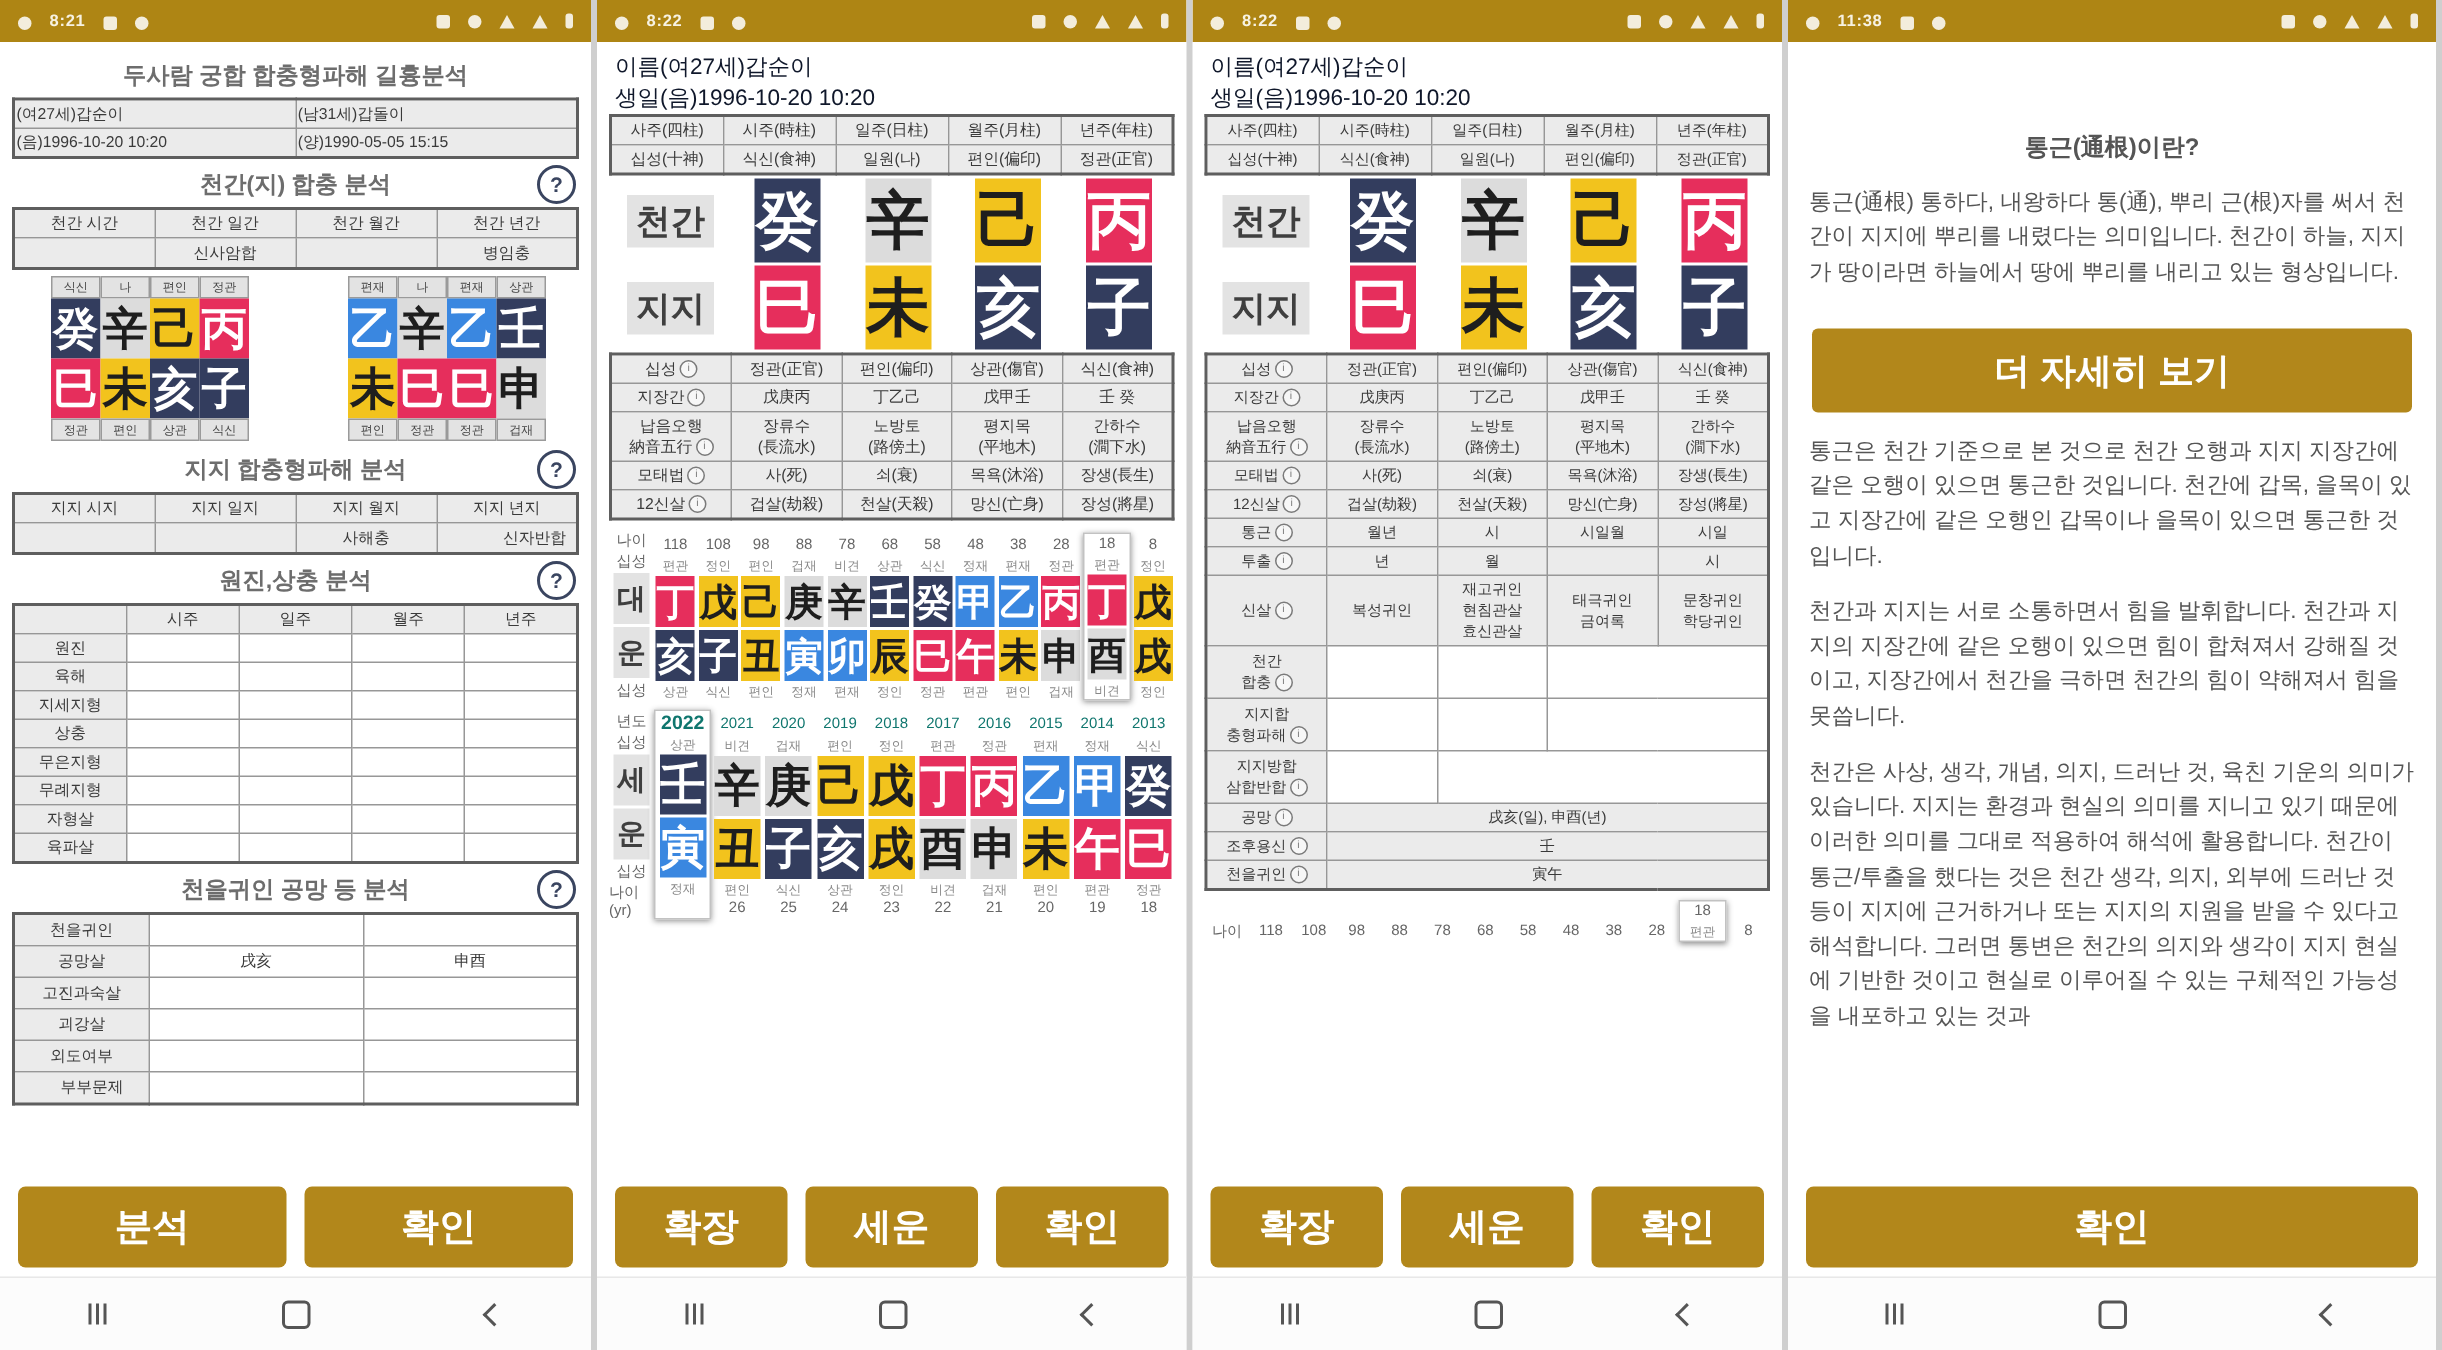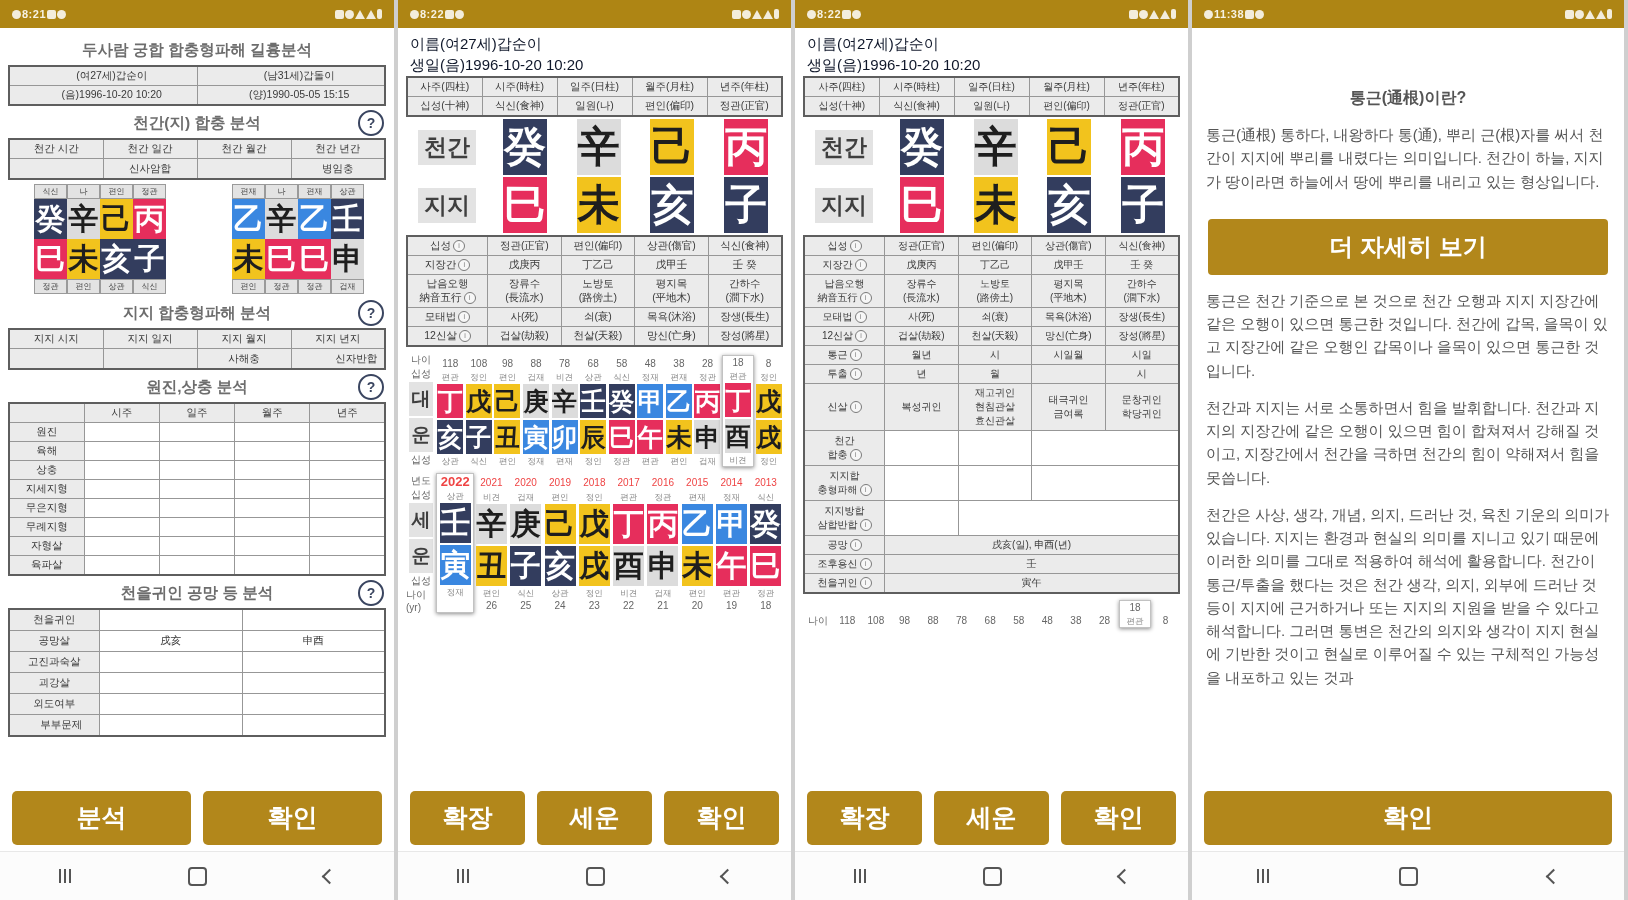--- a/index.html
+++ b/index.html
@@ -1,21 +1,21 @@
 <!DOCTYPE html>
 <html><head>
 <meta charset="utf-8">
 <style>
   html,body{margin:0;padding:0;}
   body{width:1628px;height:900px;background:#cfcfcf;font-family:"Liberation Sans","DejaVu Sans",sans-serif;}
   #app{display:grid;grid-template-columns:394px 393px 393px 432px;gap:4px;width:1628px;height:900px;}
   .panel{background:#fff;display:flex;flex-direction:column;overflow:hidden;}
   
   .statusbar{height:28px;background:#ae8514;color:#f7f2e2;display:flex;justify-content:space-between;align-items:center;padding:0 12px;font-size:11px;flex:none;}
-  .sbleft,.sbright{display:flex;align-items:center;gap:1px;}
+  .sbleft,.sbright{display:flex;align-items:flex-end;gap:12px;}
   .sbico{width:9px;height:9px;background:rgba(255,255,255,.85);border-radius:2px;display:inline-block;}
   .sbico.round{border-radius:50%;}
   .sbico.tall{width:5px;height:10px;}
   .sbico.tri{width:0;height:0;background:none;border-left:5px solid transparent;border-right:5px solid transparent;border-bottom:9px solid rgba(255,255,255,.85);border-radius:0;}
   .sbtime{font-weight:bold;letter-spacing:.5px;}
   
   .content{flex:1;padding:5px 8px 0 8px;overflow:hidden;position:relative;}
   
   .btnrow{display:flex;gap:12px;padding:6px 12px 6px 12px;flex:none;}
   .gbtn{flex:1;background:#b2871b;color:#fff;font-weight:bold;font-size:25px;text-align:center;padding:10px 0 11px 0;border-radius:5px;cursor:pointer;}
@@ -24,21 +24,21 @@
   .nav-recents{display:flex;gap:3px;}
   .nav-recents i{display:block;width:2px;height:14px;background:#555;}
   .nav-home{width:15px;height:15px;border:2px solid #555;border-radius:4px;}
   .nav-back{width:9px;height:9px;border-left:2px solid #555;border-bottom:2px solid #555;transform:rotate(45deg);}
   
   .sec-title{position:relative;text-align:center;color:#6d6d6d;font-weight:bold;font-size:15.5px;margin:7px 0 4px 0;}
   .help{position:absolute;right:2px;top:-3px;width:22px;height:22px;border:2px solid #3a4560;border-radius:50%;color:#3a4560;font-weight:bold;font-size:14px;line-height:22px;text-align:center;cursor:pointer;}
   
   table.tbl{width:100%;border-collapse:collapse;border:2px solid #5e5e5e;table-layout:fixed;}
   table.tbl td{border:1px solid #979797;background:#ebebeb;font-size:10.5px;color:#3a3a3a;text-align:center;padding:2px 2px;white-space:pre-line;overflow:hidden;}
-  table.tbl td.lft{text-align:center;padding-left:19px;}
+  table.tbl td.lft{text-align:left;padding-left:1px;}
   table.tbl td.wht{background:#fff;}
   .info-dot{display:inline-block;width:10px;height:10px;border:1px solid #7a7a7a;border-radius:50%;font-size:7px;line-height:10px;color:#7a7a7a;vertical-align:middle;margin-left:2px;cursor:pointer;background:#f7f7f7;}
   
   .el-water{background:#333d5e;color:#fff;}
   .el-metal{background:#dcdcdc;color:#1e1e1e;}
   .el-earth{background:#f2c31d;color:#1e1e1e;}
   .el-fire{background:#e62e5c;color:#fff;}
   .el-wood{background:#3a87e0;color:#fff;}
   
   .grids{display:flex;justify-content:space-between;padding:4px 22px 2px 26px;}
@@ -51,21 +51,21 @@
   .pillrow{display:flex;align-items:center;margin:2px 0;}
   .pill-label{width:82px;flex:none;display:flex;justify-content:center;}
   .pill-label span{background:#e3e3e3;padding:2px 6px;font-size:23px;font-weight:bold;color:#3f3f3f;}
   .pill-cells{flex:1;display:flex;}
   .pill-cells .slot{flex:1;display:flex;justify-content:center;}
   .cbig{width:44px;height:56px;display:flex;align-items:center;justify-content:center;font-size:42px;font-weight:bold;font-family:"DejaVu Serif","Liberation Serif",serif;}
   
   .luck{display:flex;margin-top:6px;align-items:flex-end;}
   .lcol{display:flex;flex-direction:column;align-items:center;flex:1;min-width:0;}
   .lcol .num{font-size:10px;color:#666;height:14px;line-height:14px;}
-  .lcol .yr{font-size:10px;color:#ef4444;height:16px;line-height:16px;}
+  .lcol .yr{font-size:10px;color:#0f766e;height:16px;line-height:16px;}
   .lcol .yr.big{font-size:13px;font-weight:bold;}
   .lcol .sip{font-size:8.5px;color:#888;height:12px;line-height:12px;overflow:hidden;}
   .cs{width:26px;height:34px;display:flex;align-items:center;justify-content:center;font-size:25px;font-weight:bold;font-family:"DejaVu Serif","Liberation Serif",serif;margin:1px 0;}
   .cs.mid{width:31px;height:40px;font-size:30px;}
   .lhead{width:30px;flex:none;display:flex;flex-direction:column;align-items:center;}
   .lhead .t{font-size:10px;color:#666;}
   .lhead .big{background:#e3e3e3;width:24px;height:34px;display:flex;align-items:center;justify-content:center;font-size:19px;font-weight:bold;color:#3f3f3f;margin:1px 0;}
   .cur{background:#fff;border:1px solid #c2c2c2;box-shadow:0 1px 4px rgba(0,0,0,.45);padding:0 1px;}
   
   .doc{padding:0 14px;color:#555;}
@@ -214,28 +214,28 @@
               <td class="wht"></td>
             </tr>
             <tr>
               <td style="height: 14px;">육해</td>
               <td class="wht"></td>
               <td class="wht"></td>
               <td class="wht"></td>
               <td class="wht"></td>
             </tr>
             <tr>
+              <td style="height: 14px;">지세지형</td>
+              <td class="wht"></td>
+              <td class="wht"></td>
+              <td class="wht"></td>
+              <td class="wht"></td>
+            </tr>
+            <tr>
               <td style="height: 14px;">상충</td>
-              <td class="wht"></td>
-              <td class="wht"></td>
-              <td class="wht"></td>
-              <td class="wht"></td>
-            </tr>
-            <tr>
-              <td style="height: 14px;">지세지형</td>
               <td class="wht"></td>
               <td class="wht"></td>
               <td class="wht"></td>
               <td class="wht"></td>
             </tr>
             <tr>
               <td style="height: 14px;">무은지형</td>
               <td class="wht"></td>
               <td class="wht"></td>
               <td class="wht"></td>

